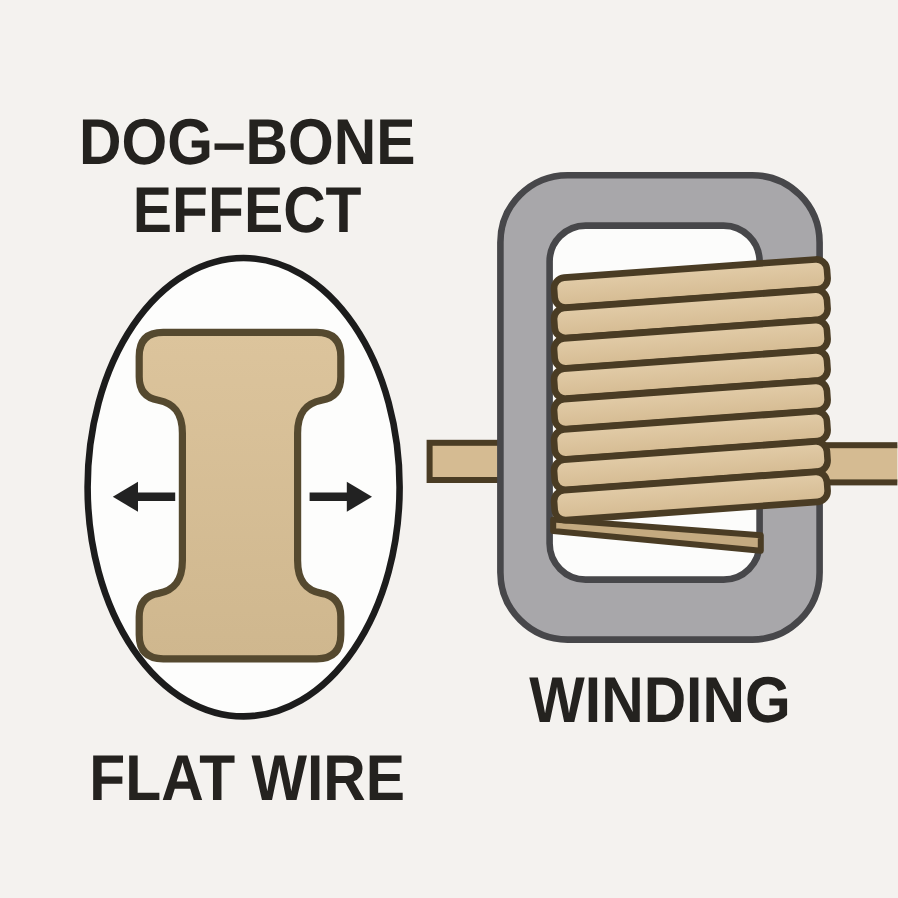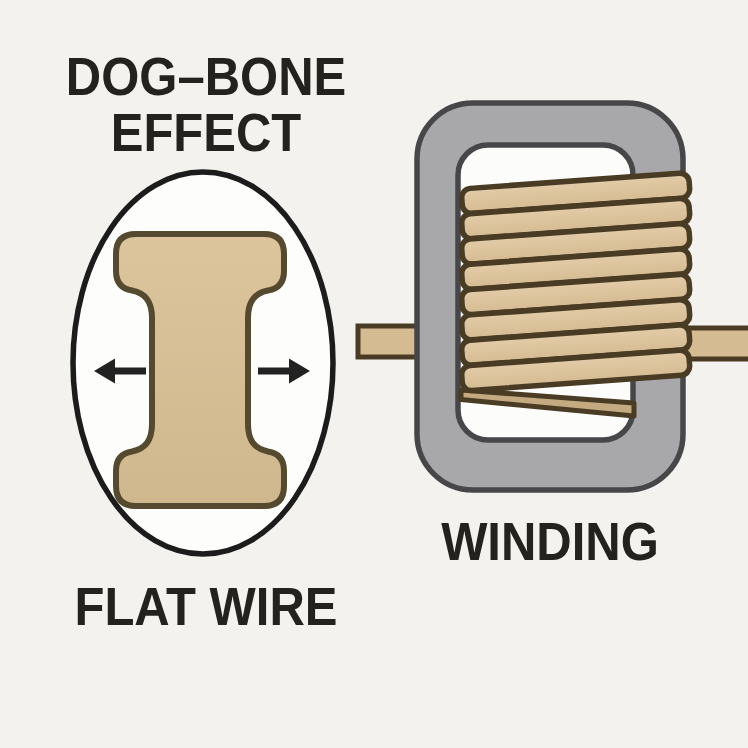--- a/index.html
+++ b/index.html
@@ -1,20 +1,20 @@
 <!DOCTYPE html>
 <html><head>
 <meta charset="utf-8">
 <style>
   html,body{margin:0;padding:0;}
   body{
     width:748px;height:748px;position:relative;overflow:hidden;
     font-family:"Liberation Sans",sans-serif;
   }
-  .stage{position:absolute;inset:0;}
+  .stage{position:absolute;inset:0;margin-top:43px;}
   svg{position:absolute;left:0;top:0;}
   .label{
     position:absolute;
     font-family:"Liberation Sans",sans-serif;
     font-weight:700;
     font-size:49px;
     line-height:49px;
     text-align:center;
     letter-spacing:0px;
     transform:scaleY(1.1);

